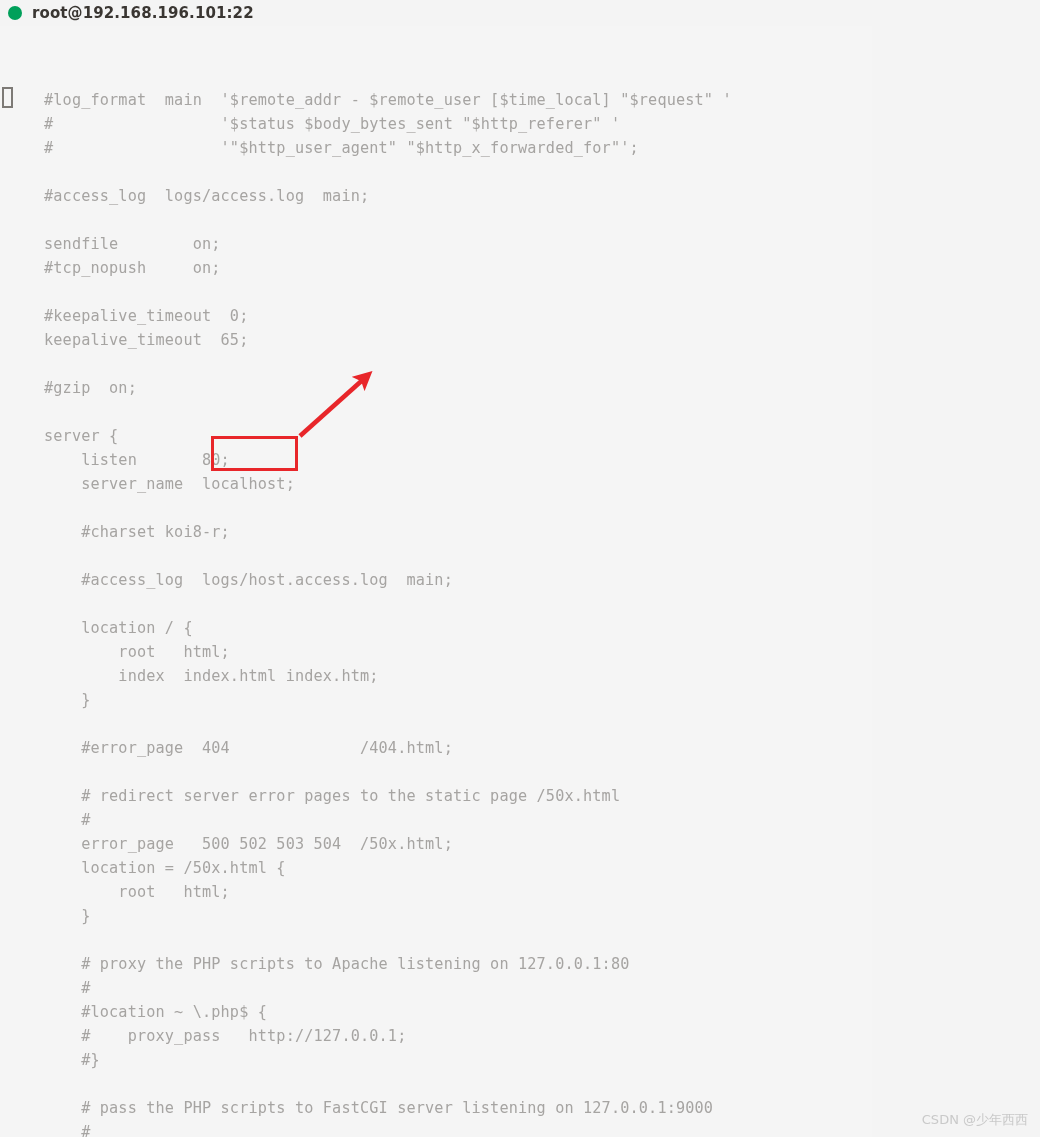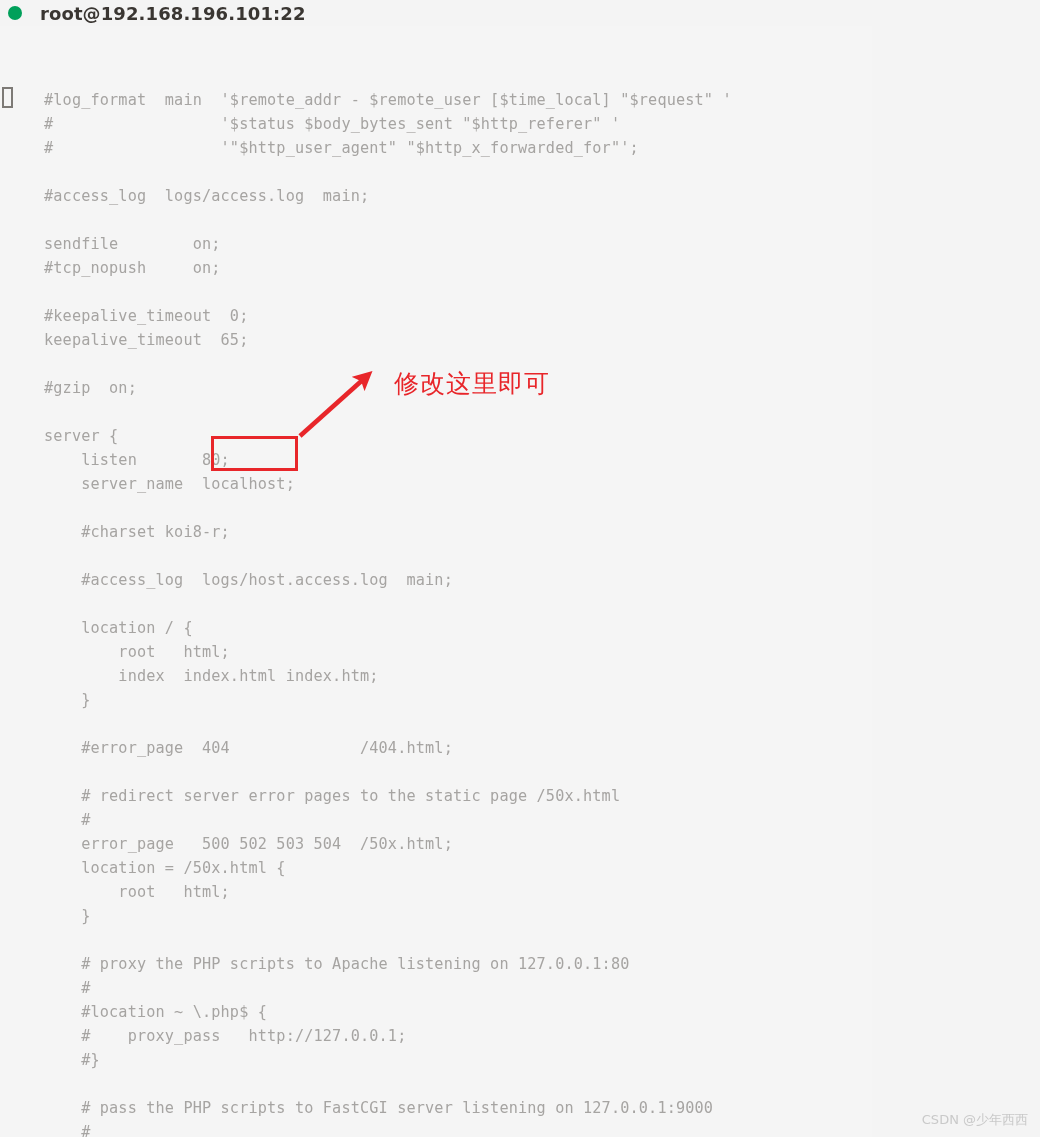--- a/index.html
+++ b/index.html
@@ -27,23 +27,23 @@
     background: #f4f4f4;
   }
   #status-dot {
     width: 14px;
     height: 14px;
     border-radius: 50%;
     margin-left: 8px;
     flex: 0 0 auto;
   }
   #title-text {
-    margin-left: 18px;
+    margin-left: 10px;
     font-family: "DejaVu Sans", sans-serif;
-    font-size: 18px;
+    font-size: 15px;
     font-weight: bold;
     color: #3a3632;
     letter-spacing: 0.1px;
     white-space: pre;
   }
 
   
   #terminal {
     position: absolute;
     left: 0; top: 26px;
@@ -181,16 +181,15 @@
 
   <svg id="annotation-arrow" viewBox="0 0 100 90">
     <defs>
       <marker id="arrowhead" markerWidth="4.2" markerHeight="4.2" refX="2.6" refY="2.1" orient="auto">
         <polygon points="0,0 4.2,2.1 0,4.2 0.9,2.1" fill="#e8262a"></polygon>
       </marker>
     </defs>
     <line x1="10" y1="80" x2="77" y2="20" stroke="#e8262a" stroke-width="4.6" marker-end="url(#arrowhead)"></line>
   </svg>
 
-  <div id="annotation-text" style="color: rgb(232, 38, 42);">修改这里即可</div>
 </div>
 
 <div id="watermark">CSDN @少年西西</div>
 
 </body></html>

